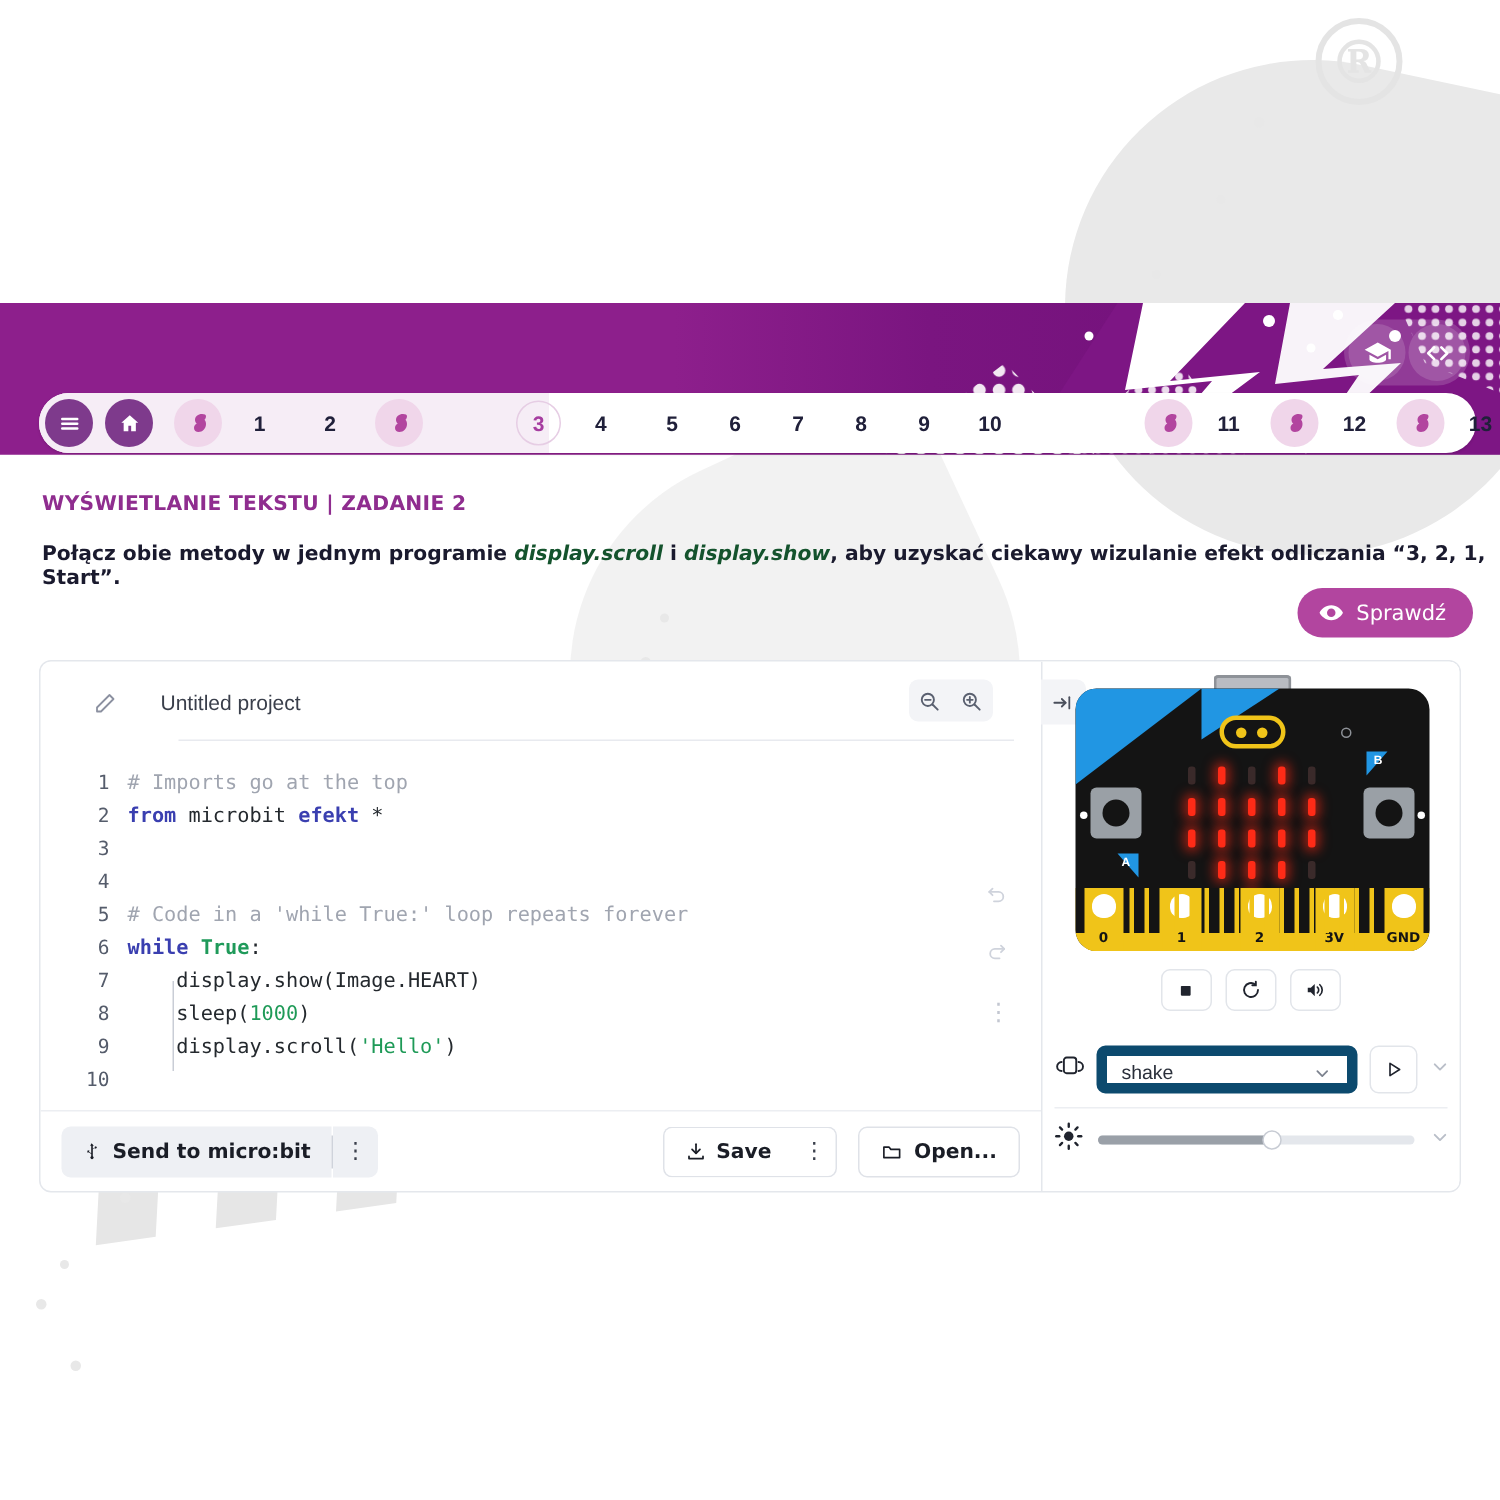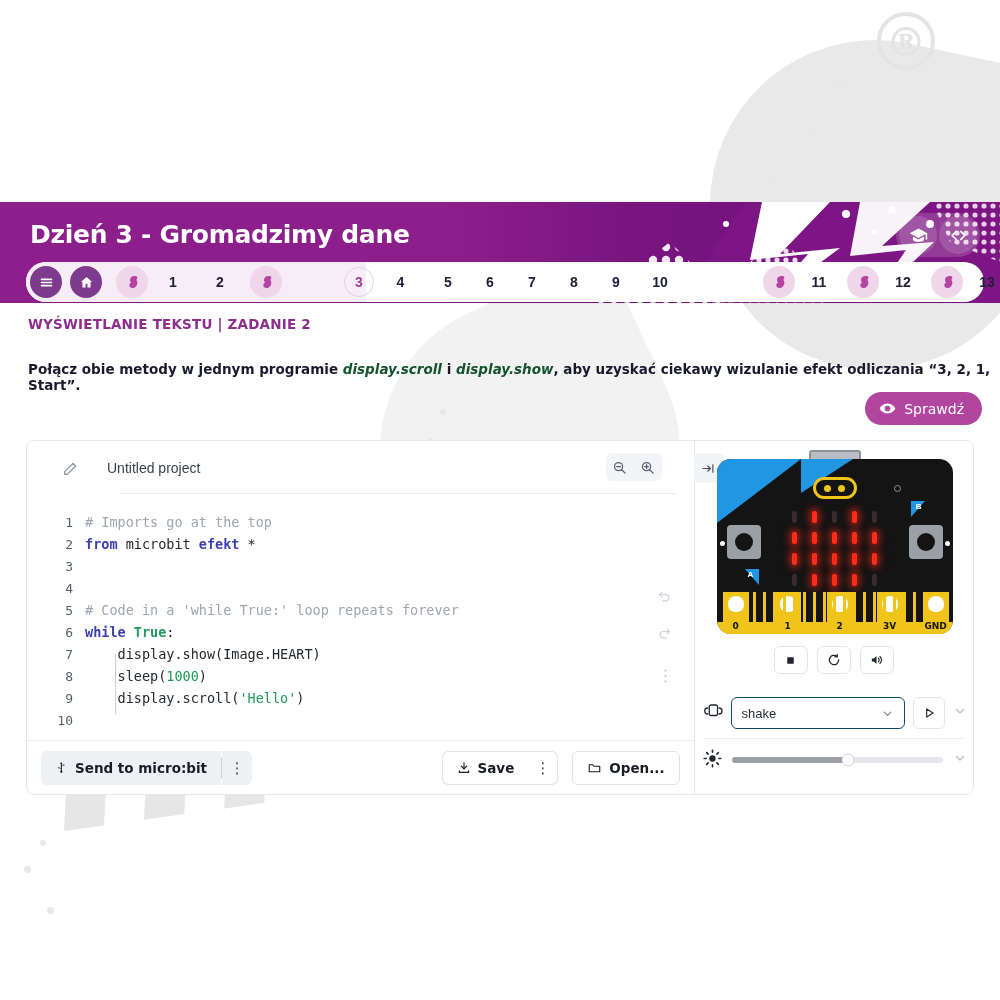--- a/index.html
+++ b/index.html
@@ -95,21 +95,21 @@
     font-size:14px; font-weight:700; color:#20203a; cursor:pointer;
     text-align:center; flex:0 0 auto;
   }
   .nav-num.active {
     color:#a63da0; width:30px; height:30px; line-height:28px;
     border:1px solid #e6cde4; border-radius:50%;
   }
 
   
   .kicker {
-    position:absolute; left:28px; top:316px; z-index:6;
+    position:absolute; left:28px; top:328px; z-index:6;
     font-size:13.5px; font-weight:700; color:#8f2d8f; letter-spacing:.2px;
     font-family:"DejaVu Sans", sans-serif;
   }
   .lead {
     position:absolute; left:28px; top:361px; z-index:6;
     font-size:13.5px; font-weight:700; color:#1a1a2e;
     font-family:"DejaVu Sans", sans-serif;
   }
   .lead .code { color:#14532d; font-style:italic; font-weight:700; }
 
@@ -232,22 +232,22 @@
 
   .sim-ctrls { position:absolute; left:0; right:0; top:205px; display:flex; justify-content:center; gap:9px; }
   .sbtn {
     width:34px; height:28px; border:1px solid #e2e5ea; border-radius:6px; background:#fff;
     display:flex; align-items:center; justify-content:center; cursor:pointer; color:#20242e;
   }
   .sim-row {
     position:absolute; left:8px; right:6px; top:255px; height:34px; display:flex; align-items:center; gap:8px;
   }
   .sim-select {
-    flex:1 1 auto; height:32px; border:1px solid #0c4a6e; border-radius:6px; background:#fff;
-    display:flex; align-items:center; justify-content:space-between; padding:0 10px;
+    flex:1 1 auto; height:32px; border:7px solid #0c4a6e; border-radius:6px; background:#fff;
+    display:flex; align-items:flex-end; justify-content:space-between; padding:0 10px;
     font-size:13px; color:#2a2f3a; cursor:pointer;
   }
   .sim-play { width:32px; height:32px; border:1px solid #e2e5ea; border-radius:6px; background:#fff;
     display:flex; align-items:center; justify-content:center; cursor:pointer; }
   .chev-sm { color:#b9bec8; cursor:pointer; }
   .sim-sep { position:absolute; left:8px; right:8px; top:297px; height:1px; background:#eceef2; }
   .sim-row2 { position:absolute; left:8px; right:6px; top:305px; height:28px; display:flex; align-items:center; gap:10px; }
   .slider { flex:1 1 auto; height:6px; border-radius:3px; background:#e4e7ec; position:relative; cursor:pointer; }
   .slider .fill { position:absolute; left:0; top:0; bottom:0; width:55%; background:#9aa0a8; border-radius:3px; }
   .slider .knob { position:absolute; left:55%; top:50%; transform:translate(-50%,-50%);
@@ -293,21 +293,20 @@
         <circle cx="344" cy="30" r="3" fill="#fff"></circle>
       <circle cx="362" cy="8" r="3.4" fill="#fff"></circle>
         <circle cx="400" cy="22" r="4" fill="#fff"></circle>
       <circle cx="432" cy="74" r="3" fill="#fff"></circle>
         <circle cx="276" cy="70" r="3" fill="#fff"></circle>
       <circle cx="196" cy="22" r="3" fill="#fff"></circle>
         <circle cx="170" cy="64" r="2.6" fill="#fff"></circle>
     </svg>
   </div>
 
-  <div class="header-title">Dzień 3 - Gromadzimy dane</div>
 
   <div class="header-btns">
     <div class="hbtn">
       <svg width="19" height="19" viewBox="0 0 24 24" fill="currentColor">
         <path d="M12 3 1 9l11 6 9-4.9V17h2V9L12 3z"></path>
           <path d="M5 13.2V17c0 1.7 3.1 3 7 3s7-1.3 7-3v-3.8l-7 3.8-7-3.8z"></path>
       </svg>
     </div>
     <div class="hbtn">
       <svg width="19" height="19" viewBox="0 0 24 24" fill="none" stroke="currentColor" stroke-width="2.2" stroke-linecap="round" stroke-linejoin="round">

